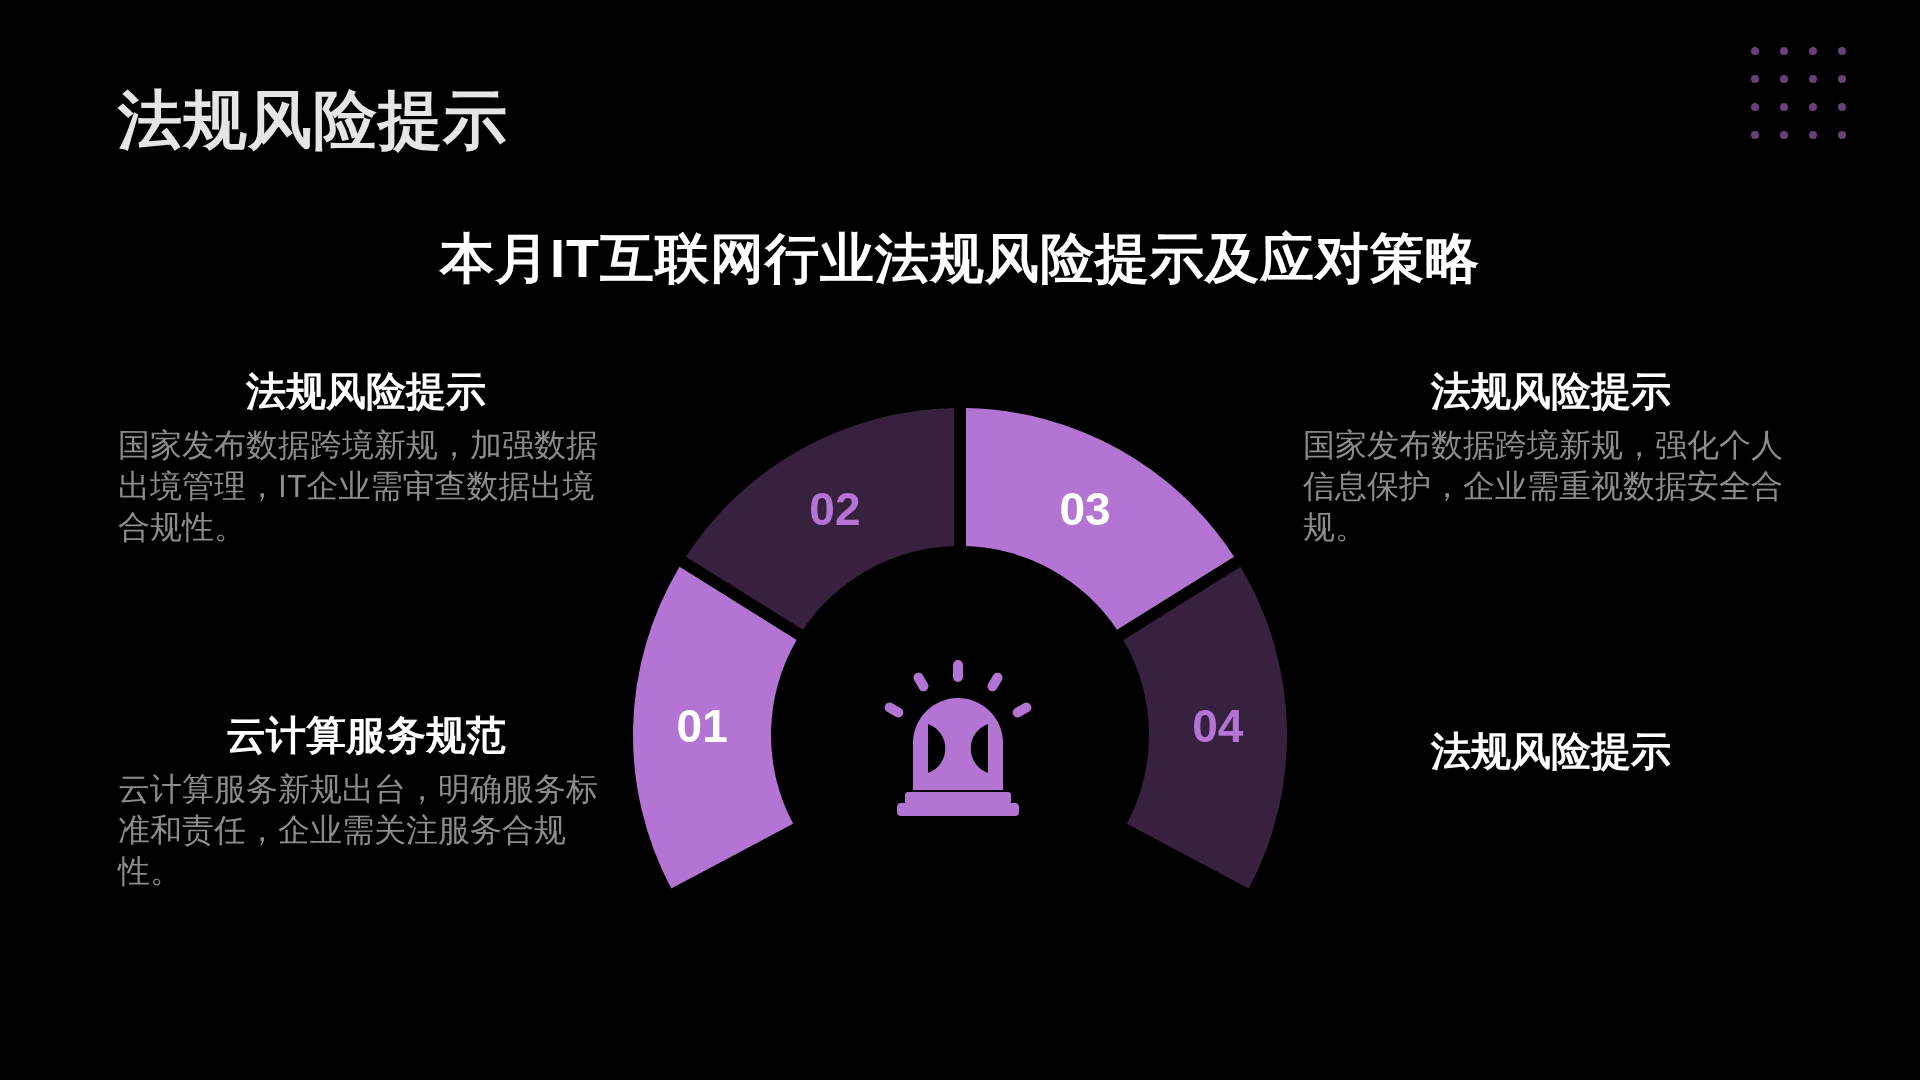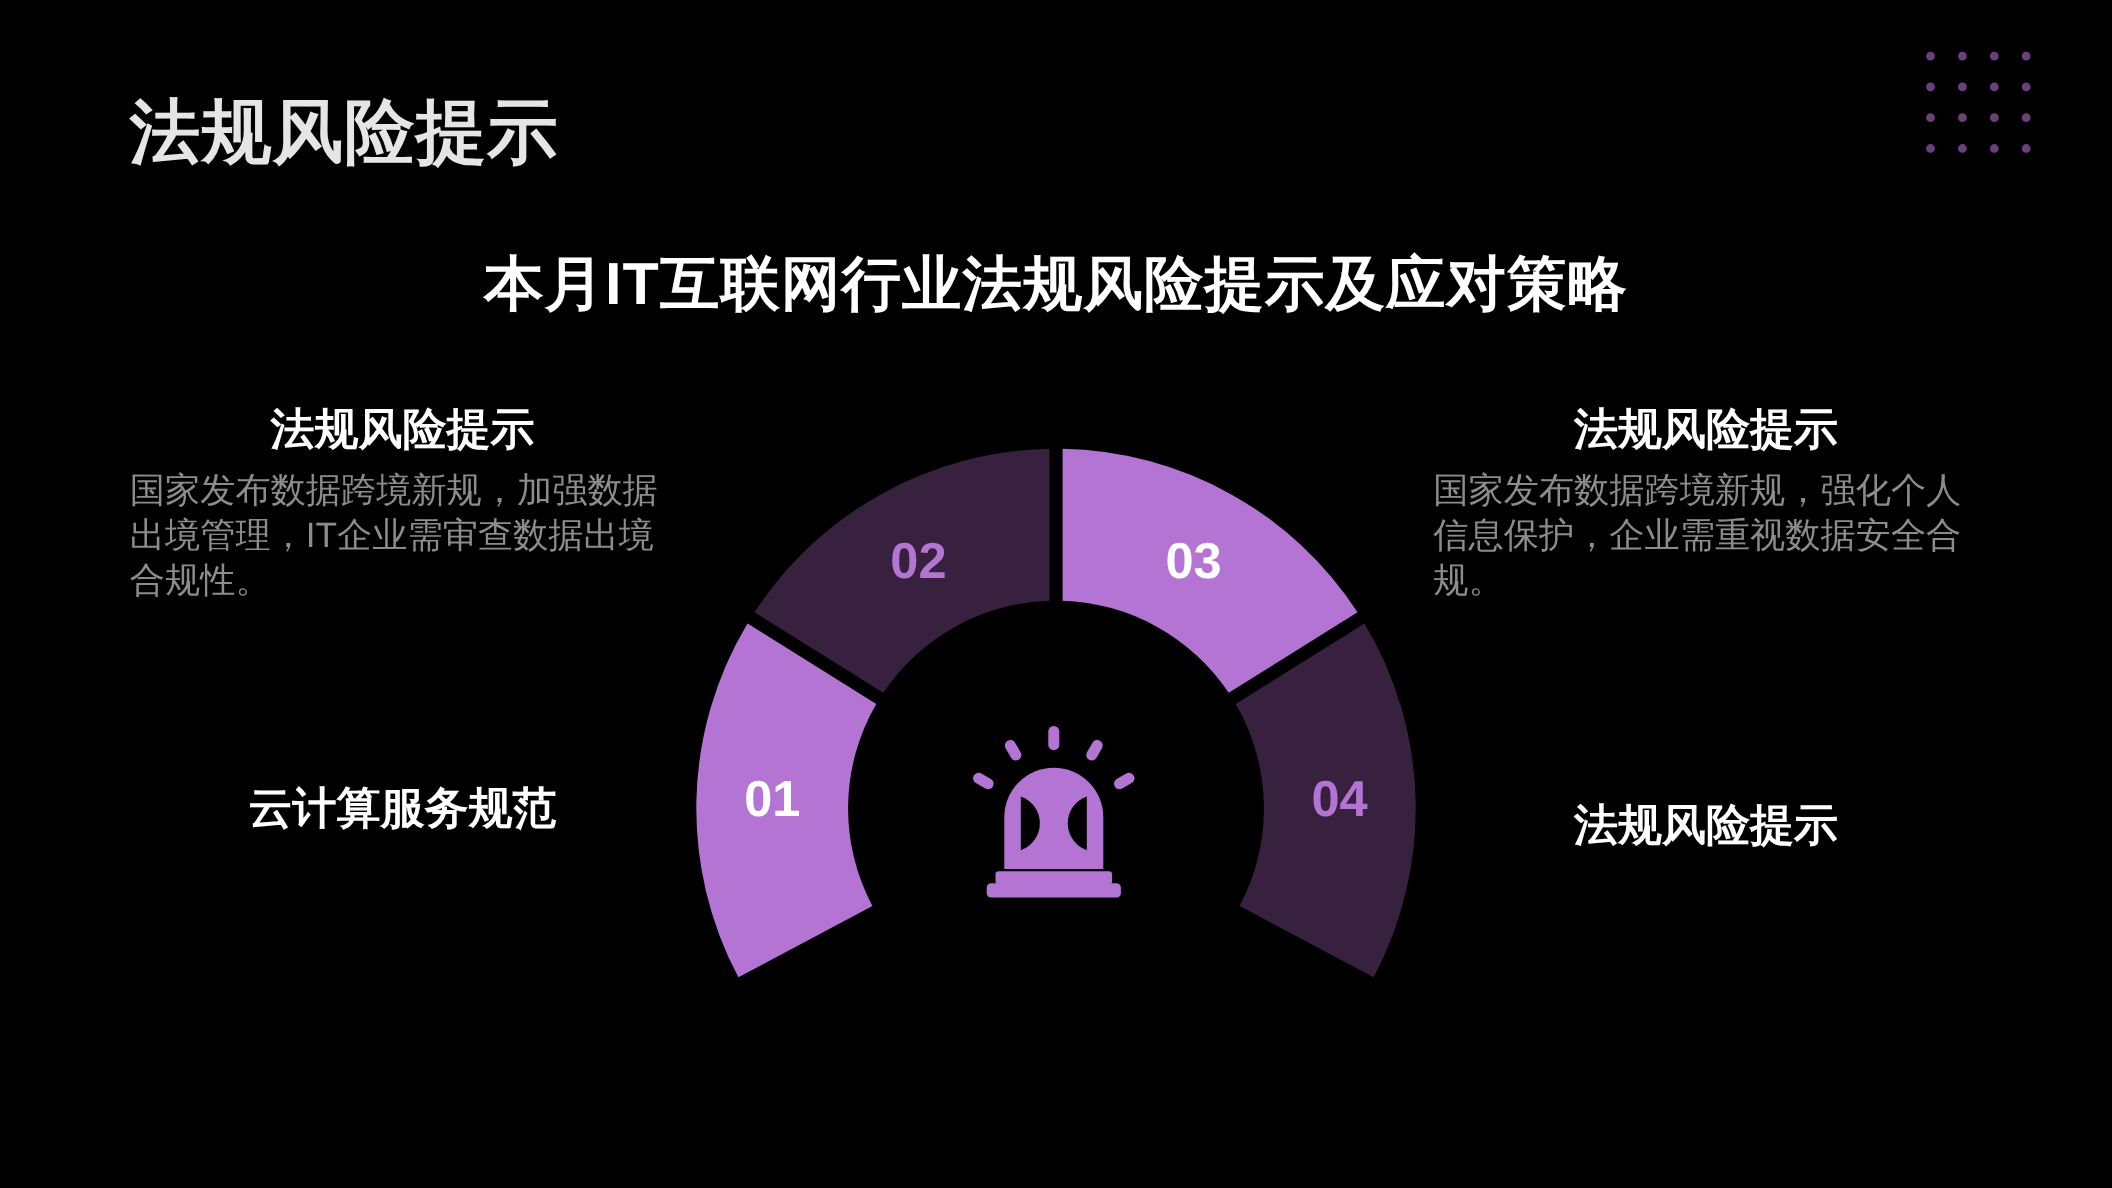--- a/index.html
+++ b/index.html
@@ -60,20 +60,21 @@
   <p>国家发布数据跨境新规，加强数据出境管理，IT企业需审查数据出境合规性。</p>
 </div>
 
 <div class="block" id="blk2">
   <h3>法规风险提示</h3>
   <p>国家发布数据跨境新规，强化个人信息保护，企业需重视数据安全合规。</p>
 </div>
 
 <div class="block" id="blk3">
   <h3>云计算服务规范</h3>
+  <p>云计算服务新规出台，明确服务标准和责任，企业需关注服务合规性。</p>
 </div>
 
 <div class="block" id="blk4">
   <h3>法规风险提示</h3>
 </div>
 
 <svg class="gauge" viewBox="0 0 1920 1080">
   <g id="segments">
       <path d="M671.2761371351309 888.5172010309861 A327 327 0 0 1 679.555615614318 566.8335727128157 L796.6206879748074 639.9831572710672 A189 189 0 0 0 793.1229049496628 823.7301253665333 Z" fill="#b374d4"></path>
       <path d="M685.9142899731687 556.657566577419 A327 327 0 0 1 954.00033666633 408.05504432721 L954.0010077597487 546.0952300970105 A189 189 0 0 0 802.9786510829967 629.8082893746626 Z" fill="#37213f"></path>

